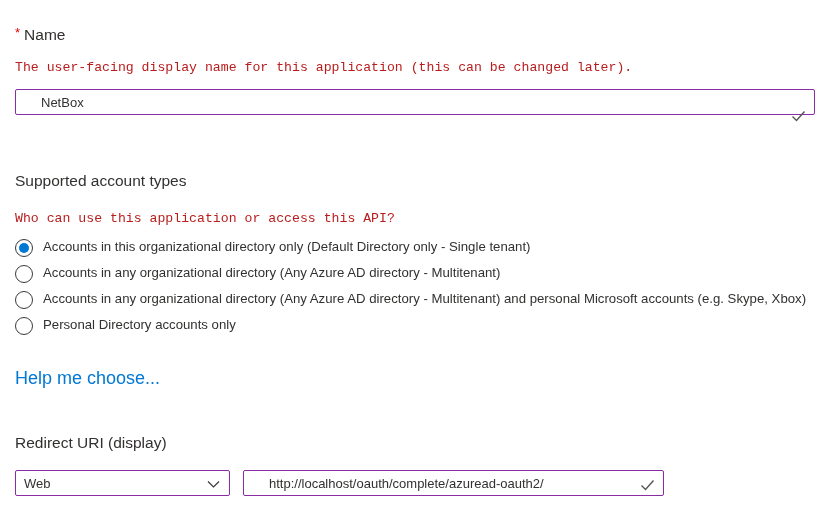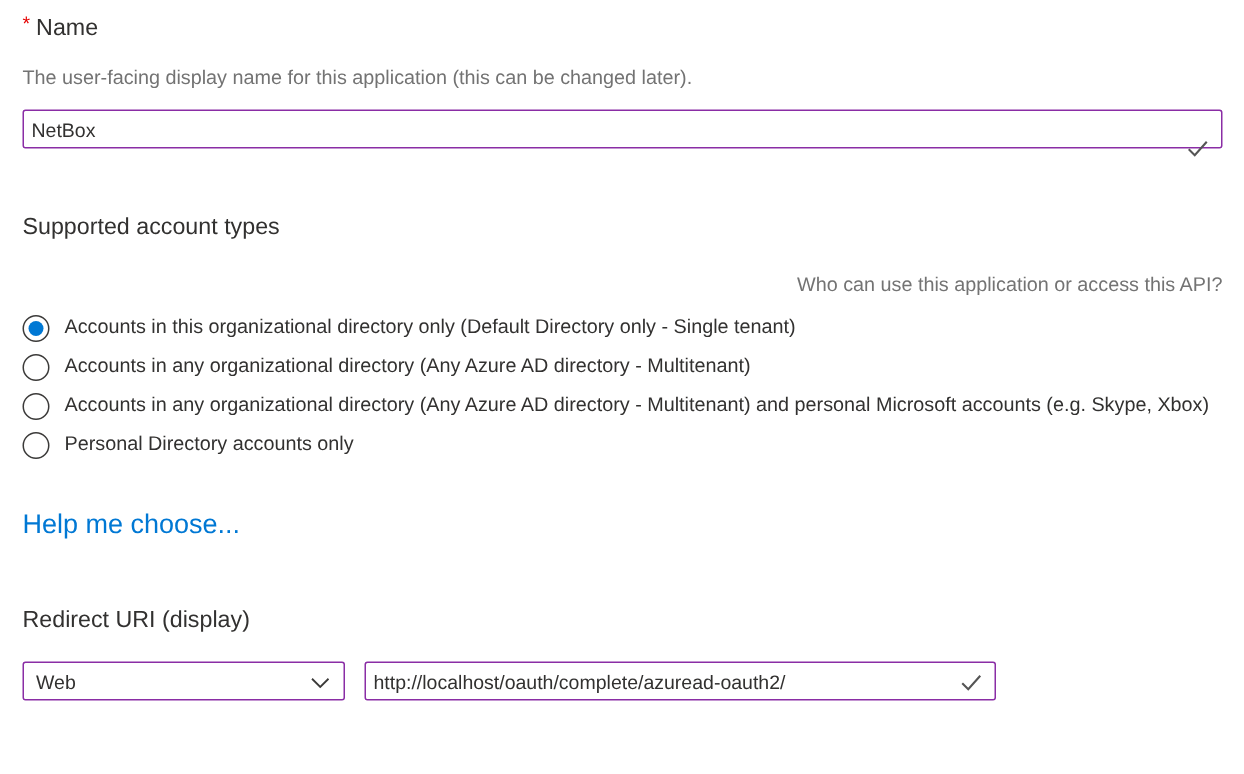--- a/index.html
+++ b/index.html
@@ -21,50 +21,51 @@
   }
   .required-mark {
     color: #e50000;
     font-size: 13px;
     vertical-align: 3px;
     margin-right: 4px;
   }
   .desc {
     font-size: 13.2px;
     line-height: 19px;
-    color: #737373;
-  }
-
-  
-  .name-title { margin-top: 0; }
+    color: #b91c1c;
+    font-family: Liberation Mono, monospace;
+  }
+
+  
+  .name-title { margin-top: 17px; }
   .name-desc { margin-top: 13px; }
   .text-input {
     display: block;
     width: 800px;
     height: 26px;
     margin-top: 12px;
     border: 1px solid #8a2da5;
     border-radius: 2px;
-    padding: 0 30px 0 5px;
+    padding: 0 30px 0 25px;
     font-family: "Liberation Sans", "DejaVu Sans", sans-serif;
     font-size: 13px;
     color: #323130;
     background: #fff;
     outline: none;
   }
   .input-wrap { position: relative; width: 800px; }
   .input-check {
     position: absolute;
     right: 9px; top: 19px;
     pointer-events: none;
   }
 
   
-  .accounts-title { margin-top: 43px; }
-  .accounts-question { margin-top: 18px; text-align: right; }
+  .accounts-title { margin-top: 56px; }
+  .accounts-question { margin-top: 18px; }
   .radio-group { margin-top: 11px; }
   .radio-row {
     display: flex;
     align-items: flex-start;
     height: 18px;
     margin-bottom: 8px;
     cursor: pointer;
   }
   .radio-circle {
     width: 18px; height: 18px;

